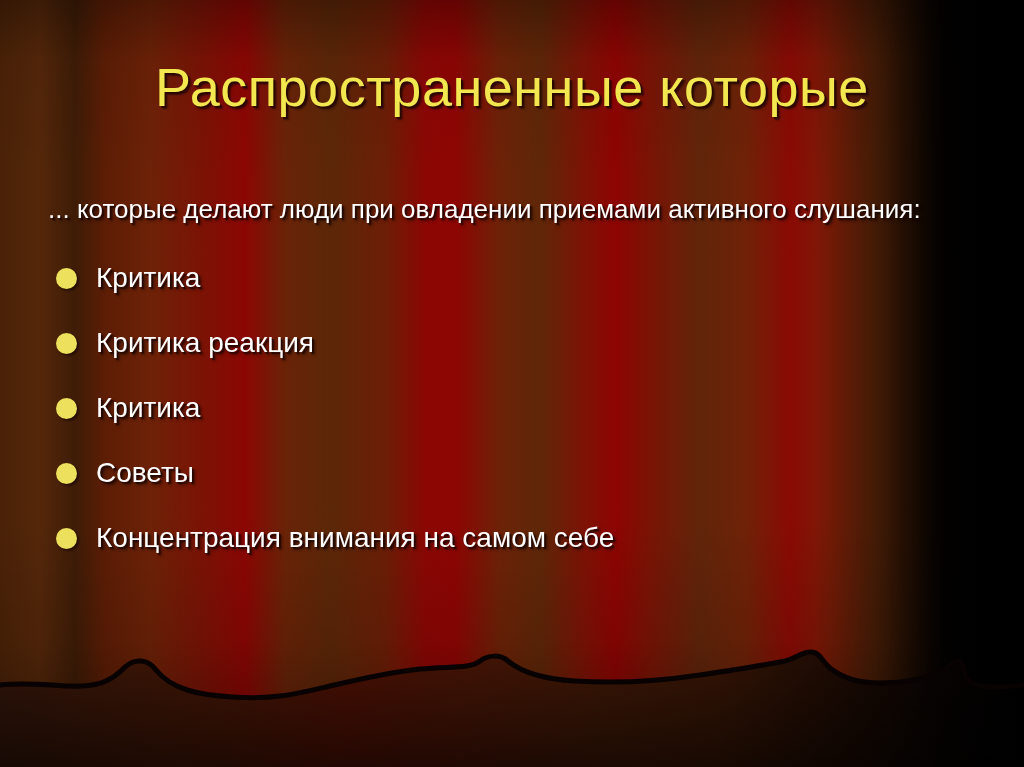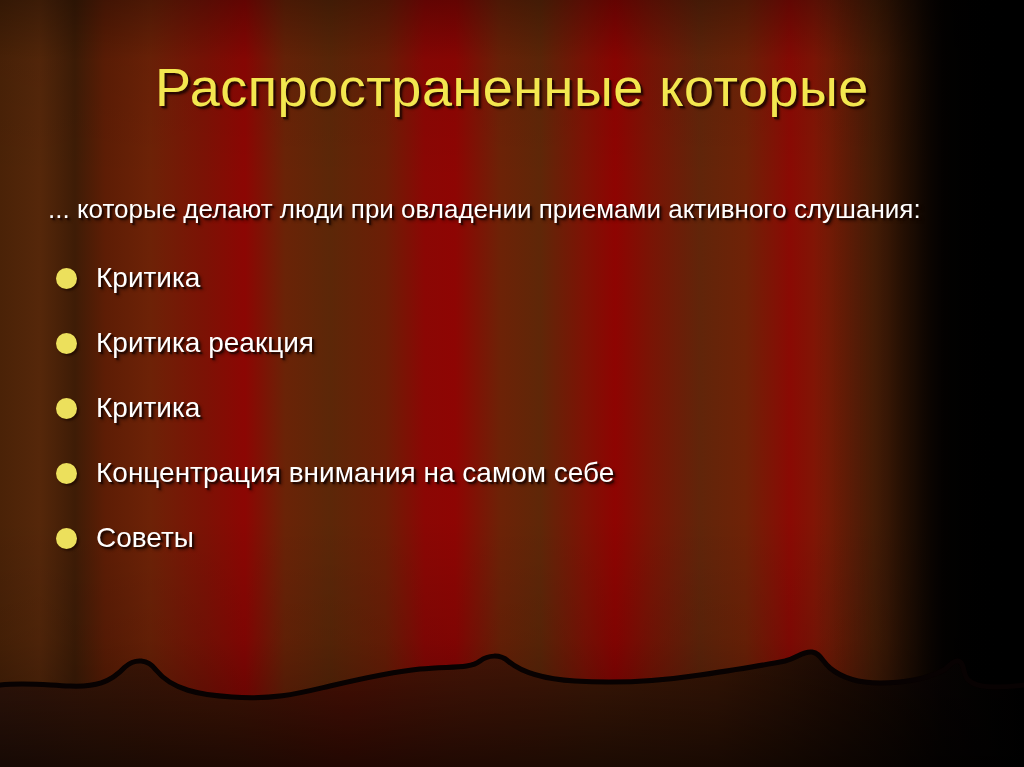--- a/index.html
+++ b/index.html
@@ -229,22 +229,22 @@
       <li>
         <span class="dot"></span>
         <span>Критика реакция</span>
       </li>
       <li>
         <span class="dot"></span>
         <span>Критика</span>
       </li>
       <li>
         <span class="dot"></span>
+        <span>Советы</span>
+      </li>
+      <li>
+        <span class="dot"></span>
         <span>Концентрация внимания на самом себе</span>
-      </li>
-      <li>
-        <span class="dot"></span>
-        <span>Советы</span>
       </li>
     </ul>
 
   </div>
 </div>
 
 </body></html>

